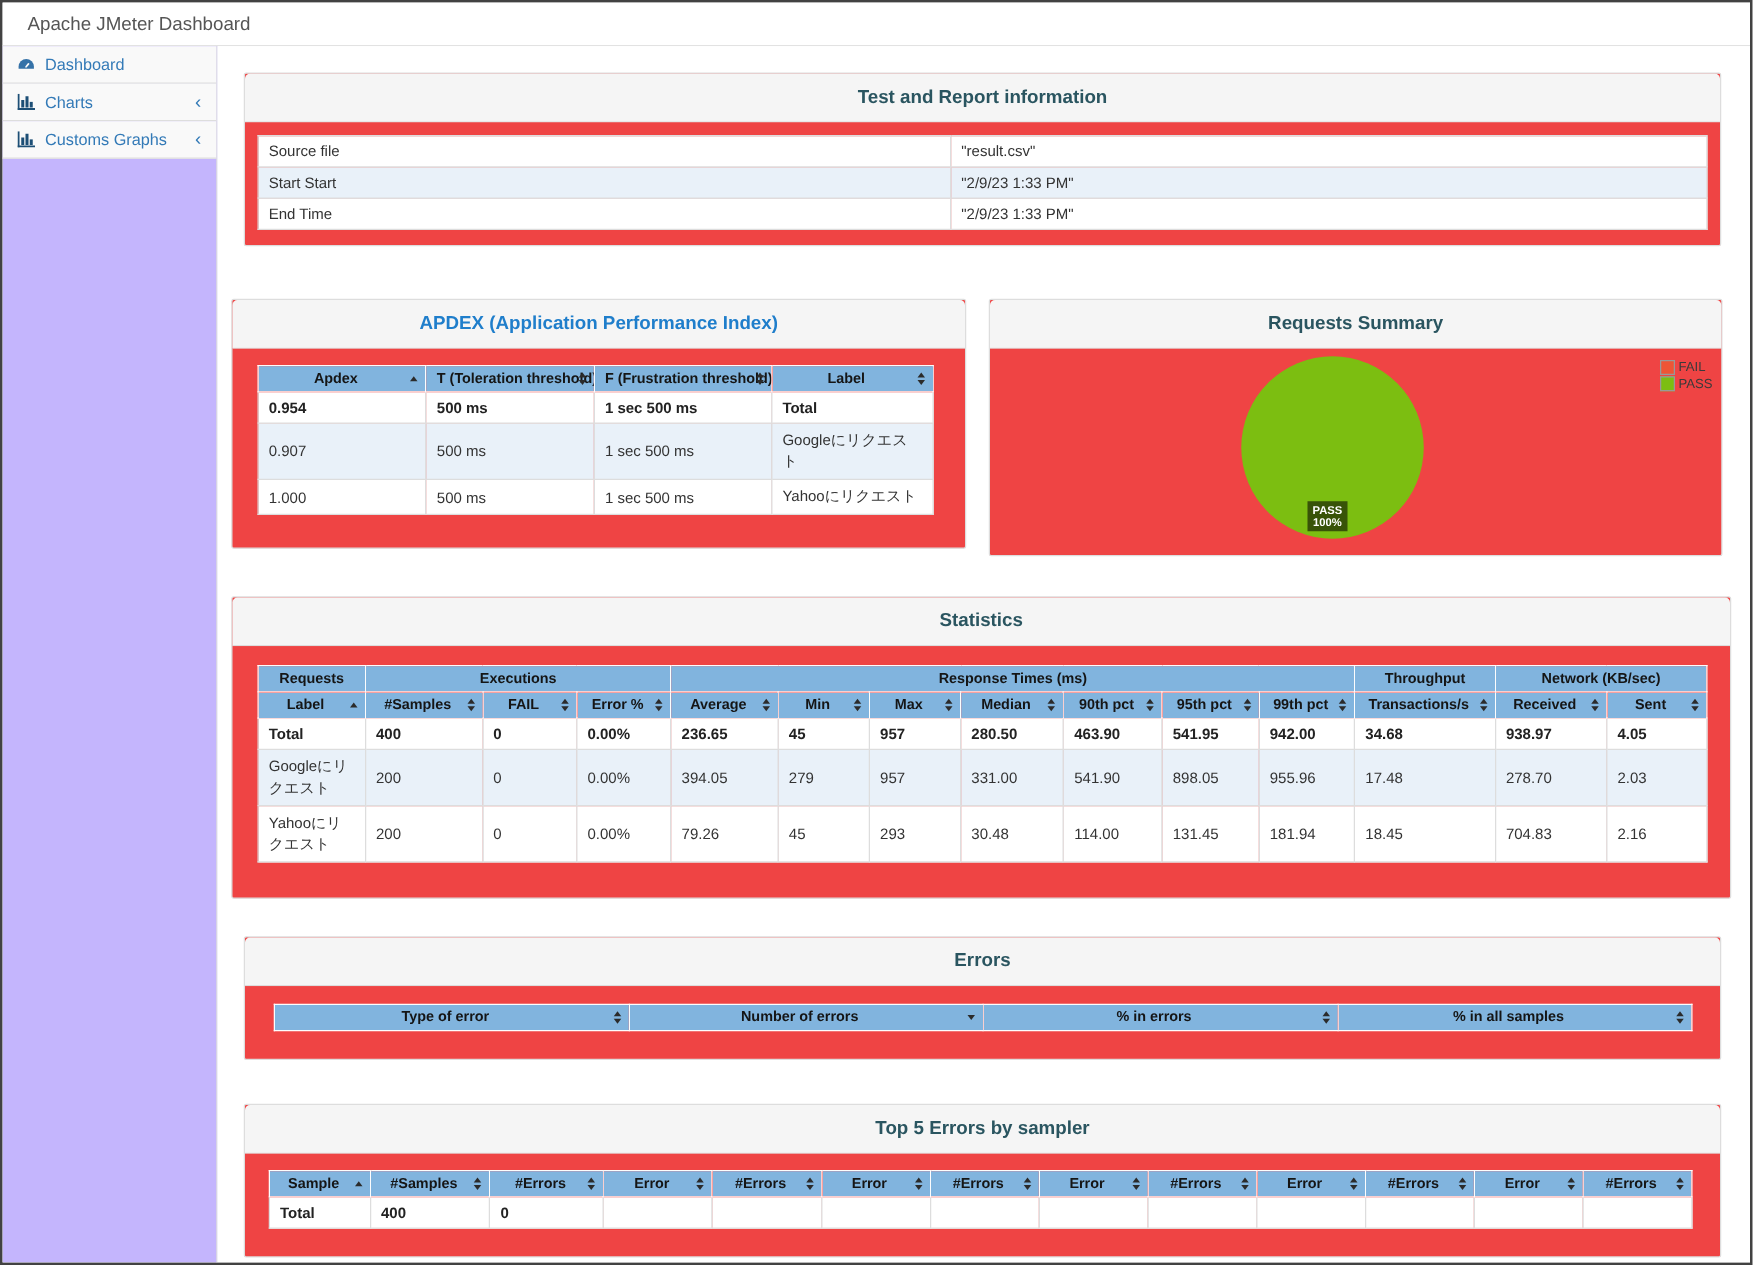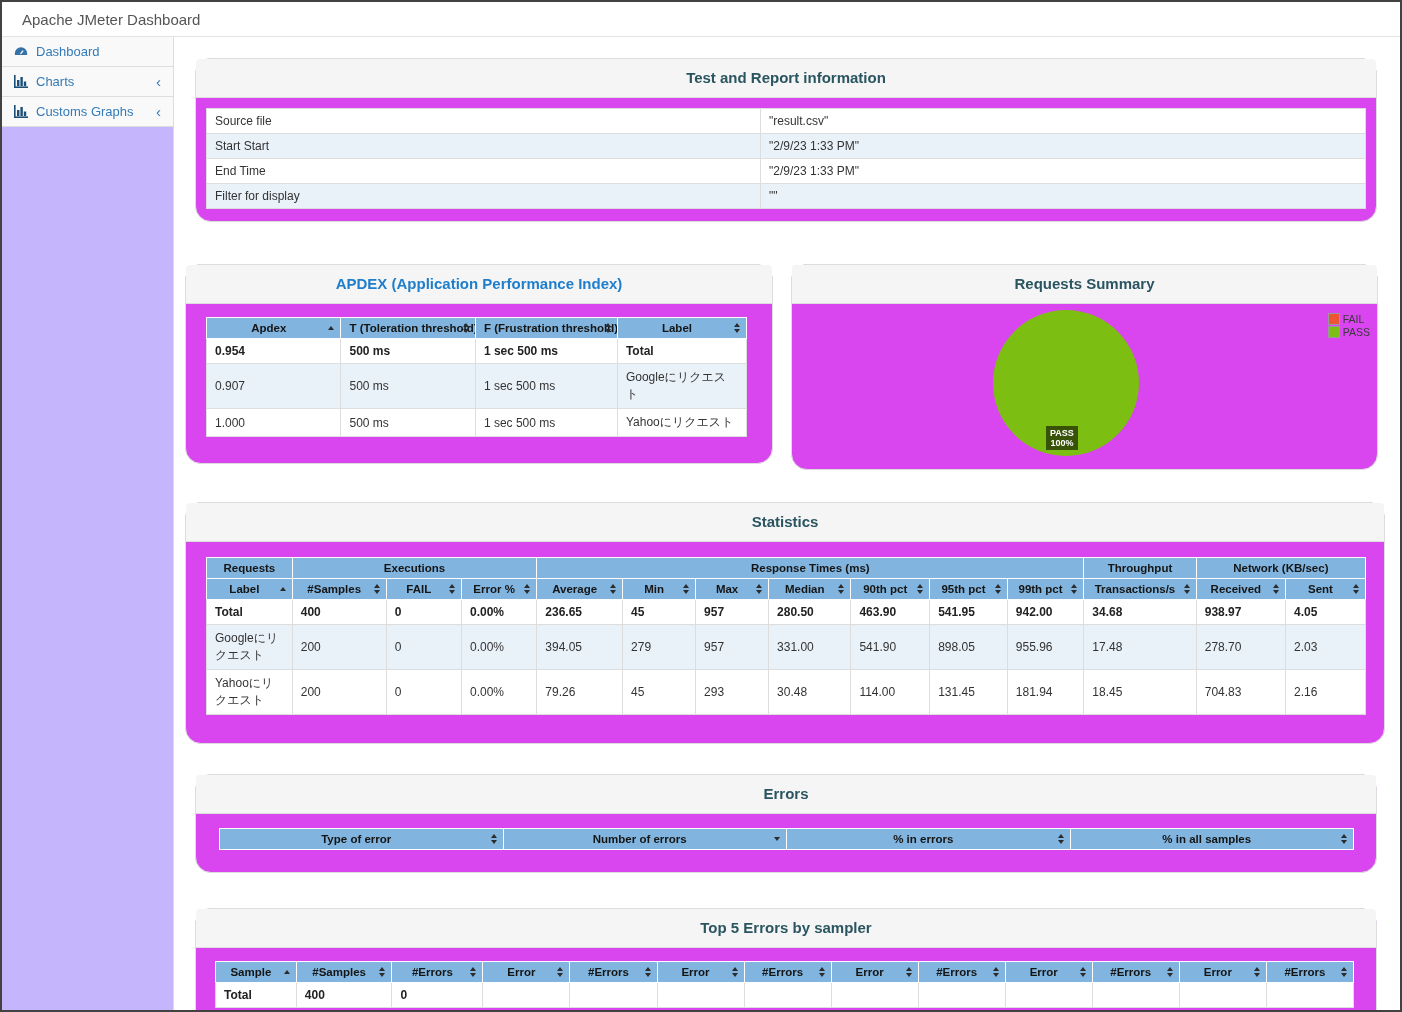--- a/index.html
+++ b/index.html
@@ -15,21 +15,21 @@
   
   .sidebar { width:172px; flex-shrink:0; background:#c4b5fd; border-right:1px solid #ddd; }
   .side-item { display:flex; align-items:center; gap:8px; height:30px; padding:0 12px; border-bottom:1px solid #ddd; color:var(--sidebar-link-blue); font-size:13px; cursor:pointer; background:#f9f9f9; }
   .side-item .chev { margin-left:auto; font-size:15px; line-height:1; color:var(--sidebar-link-blue); }
   .side-icon { width:14px; height:13px; display:inline-flex; }
 
   
   .main { flex:1; background:#fff; overflow:hidden; }
 
   
-  .panel { border:1px solid #ddd; border-radius:16px; background:#d946ef; }
+  .panel { border:1px solid #ddd; border-radius:2px; background:#ef4444; }
   .panel-heading { background:#f5f5f5; border-bottom:1px solid #ddd; border-radius:4px 4px 0 0; padding:10px 15px; text-align:center; }
   .panel-title { font-size:15px; font-weight:bold; color:var(--panel-title-teal); }
   .panel-title.blue { color:var(--apdex-title-blue); }
 
   #panel-test-info { margin:21px 23px 0 21px; }
   .row2 { display:flex; align-items:flex-start; margin:42px 22px 0 11px; gap:18px; }
   #panel-apdex { width:588px; }
   #panel-summary { flex:1; }
   #panel-statistics { margin:32px 15px 0 11px; }
   #panel-errors { margin:30px 23px 0 21px; }
@@ -130,24 +130,20 @@
                   <td>Source file</td>
                   <td>"result.csv"</td>
                 </tr>
                 <tr>
                   <td>Start Start</td>
                   <td>"2/9/23 1:33 PM"</td>
                 </tr>
                 <tr>
                   <td>End Time</td>
                   <td>"2/9/23 1:33 PM"</td>
-                </tr>
-                <tr>
-                  <td>Filter for display</td>
-                  <td>""</td>
                 </tr>
               </tbody>
           </table>
         </div>
       </div>
 
       <div class="row2">
 
         <div class="panel" id="panel-apdex">
           <div class="panel-heading">

